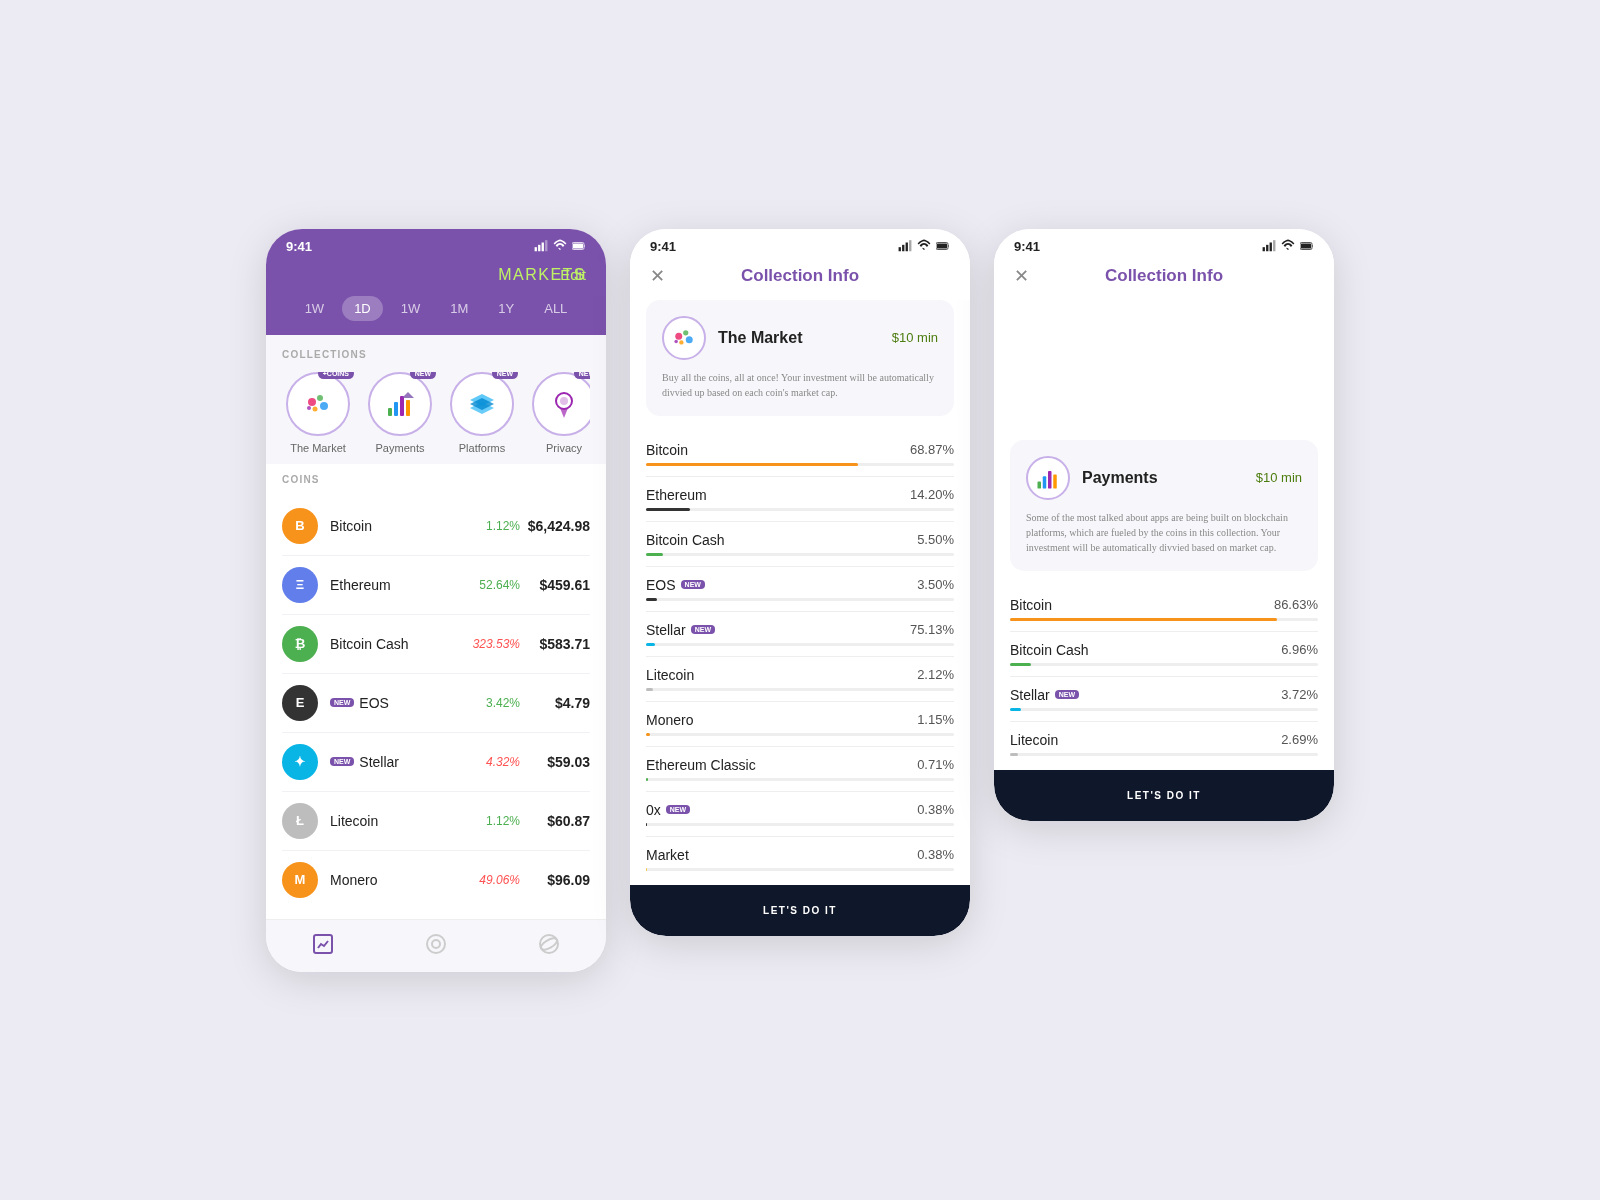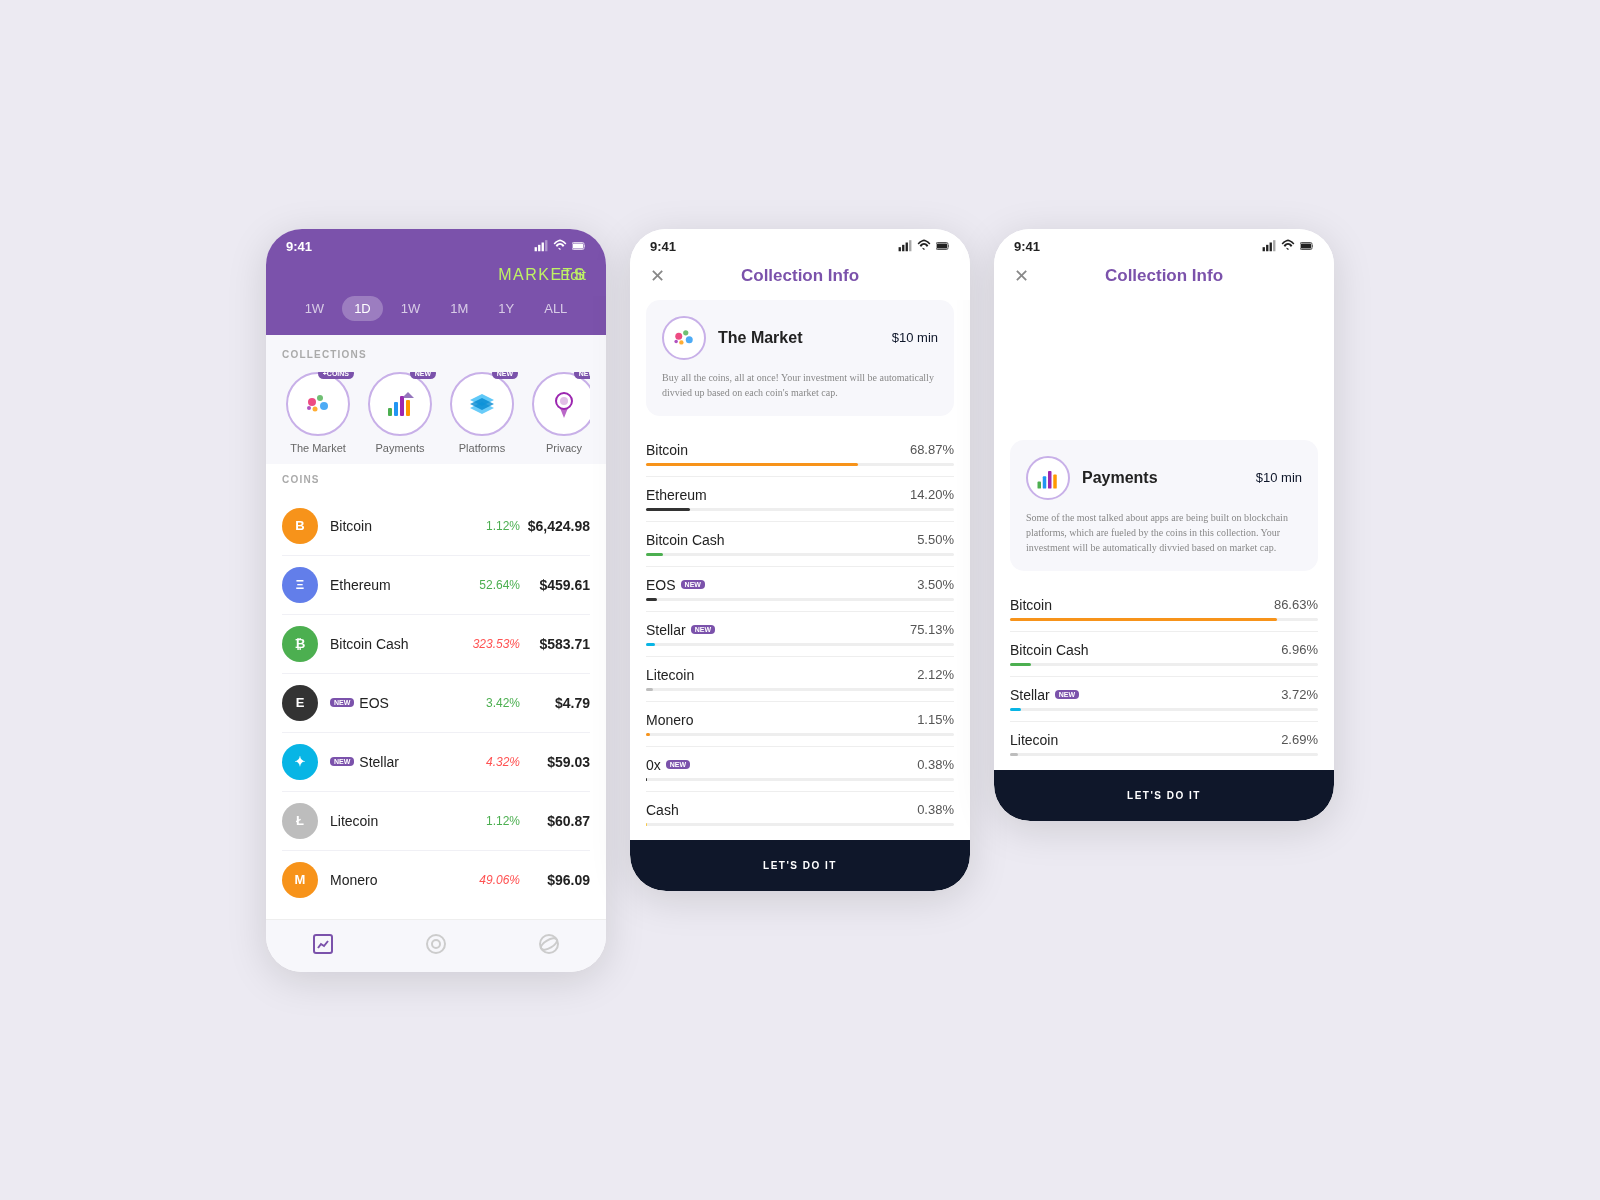--- a/index.html
+++ b/index.html
@@ -264,21 +264,21 @@
       background: #fff;
     }
     .collection-card-name {
       font-size: 16px;
       font-weight: 600;
       color: #222;
       flex: 1;
     }
     .collection-card-min {
       font-size: 13px;
-      color: #0f172a;
+      color: #4d7c0f;
     }
     .collection-card-desc {
       font-size: 10px;
       color: #888;
       line-height: 1.5;
       font-family: Liberation Serif, serif;
     }
     .coin-list-item {
       padding: 10px 0;
       border-bottom: 1px solid #eee;
@@ -637,34 +637,43 @@
         <div class="coin-list-item">
           <div class="coin-list-row">
             <span class="coin-list-name">Monero</span>
             <span class="coin-list-pct">1.15%</span>
           </div>
           <div class="coin-bar-track">
               <div class="coin-bar-fill" style="width:1.15%;background:#f7931a;"></div>
             </div>
         </div>
 
+        <div class="coin-list-item">
+          <div class="coin-list-row">
+            <span class="coin-list-name">Ethereum Classic</span>
+            <span class="coin-list-pct">0.71%</span>
+          </div>
+          <div class="coin-bar-track">
+              <div class="coin-bar-fill" style="width:0.71%;background:#4caf50;"></div>
+            </div>
+        </div>
 
         <div class="coin-list-item">
           <div class="coin-list-row">
             <span class="coin-list-name">0x <span class="new-badge">NEW</span></span>
             <span class="coin-list-pct">0.38%</span>
           </div>
           <div class="coin-bar-track">
               <div class="coin-bar-fill" style="width:0.38%;background:#333;"></div>
             </div>
         </div>
 
         <div class="coin-list-item">
           <div class="coin-list-row">
-            <span class="coin-list-name">Cash</span>
+            <span class="coin-list-name">Market</span>
             <span class="coin-list-pct">0.38%</span>
           </div>
           <div class="coin-bar-track">
               <div class="coin-bar-fill" style="width:0.38%;background:#f7c948;"></div>
             </div>
         </div>
 
 
       </div>
     </div>

